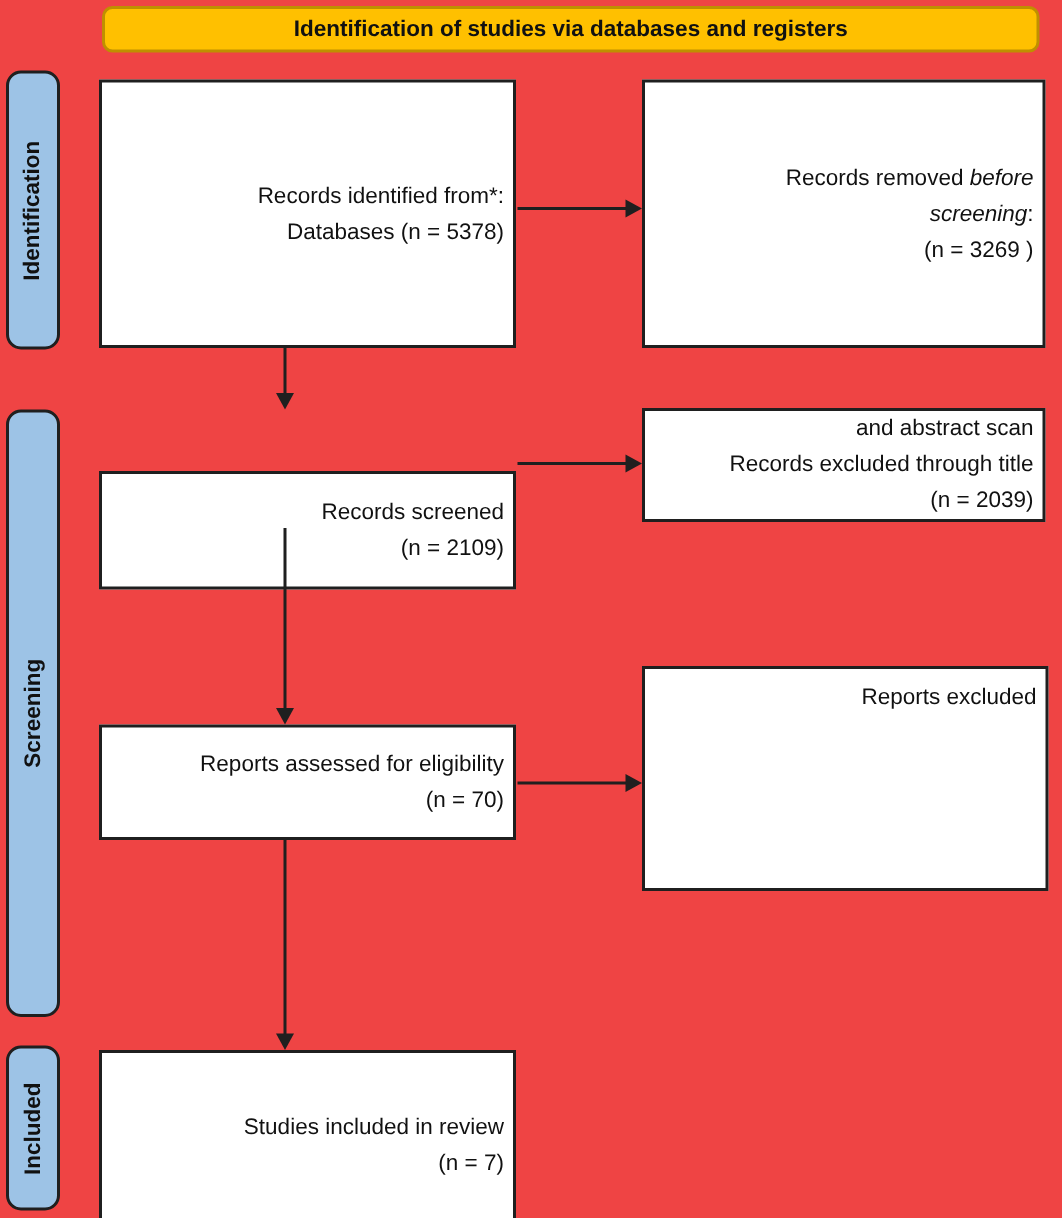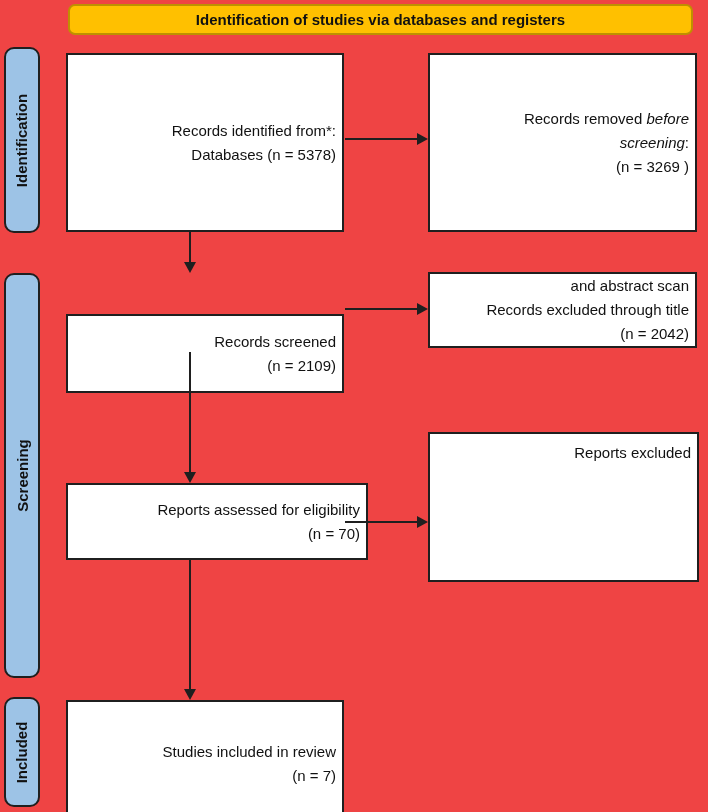--- a/index.html
+++ b/index.html
@@ -99,29 +99,29 @@
   </div>
 
   <div class="box" style="left:66px;top:273px;width:278px;height:79px;margin-top:41px;">
     <p>Records screened</p>
     <p>(n = 2109)</p>
   </div>
 
   <div class="box" style="left:428px;top:272px;width:269px;height:76px;">
     <p>and abstract scan</p>
     <p>Records excluded through title</p>
-    <p>(n = 2042)</p>
+    <p>(n = 2039)</p>
   </div>
 
-  <div class="box" style="left:66px;top:483px;width:302px;height:77px;">
+  <div class="box" style="left:66px;top:483px;width:278px;height:77px;">
     <p>Reports assessed for eligibility</p>
     <p>(n = 70)</p>
   </div>
 
-  <div class="box top-align" style="left:428px;top:432px;width:271px;height:150px;">
+  <div class="box top-align" style="left:428px;top:444px;width:271px;height:150px;">
     <p>Reports excluded</p>
   </div>
 
   <div class="box" style="left:66px;top:700px;width:278px;height:127px;">
     <p>Studies included in review</p>
     <p>(n = 7)</p>
   </div>
 
   <div class="line" style="left:345px;top:138px;width:74px;height:2px;"></div>
   <div class="head-right" style="left:417px;top:133px;"></div>

